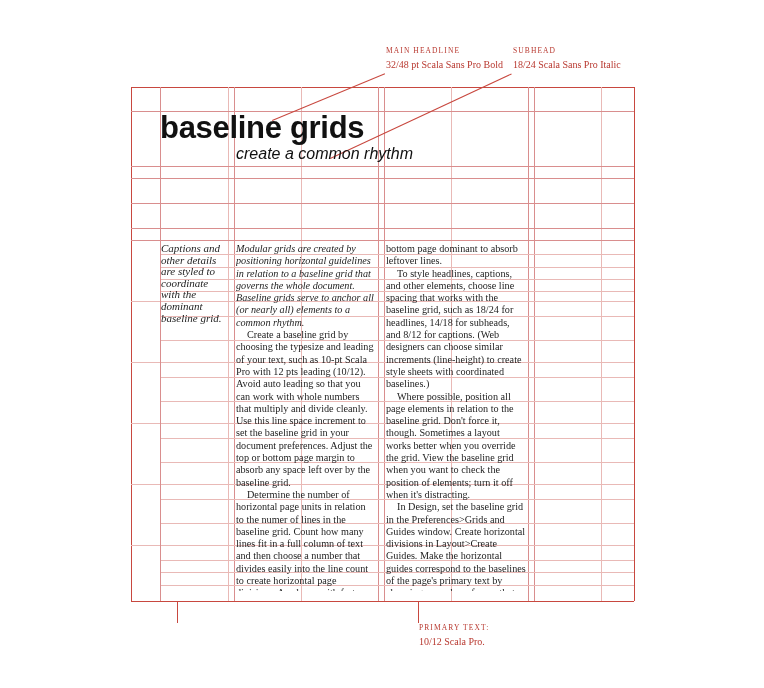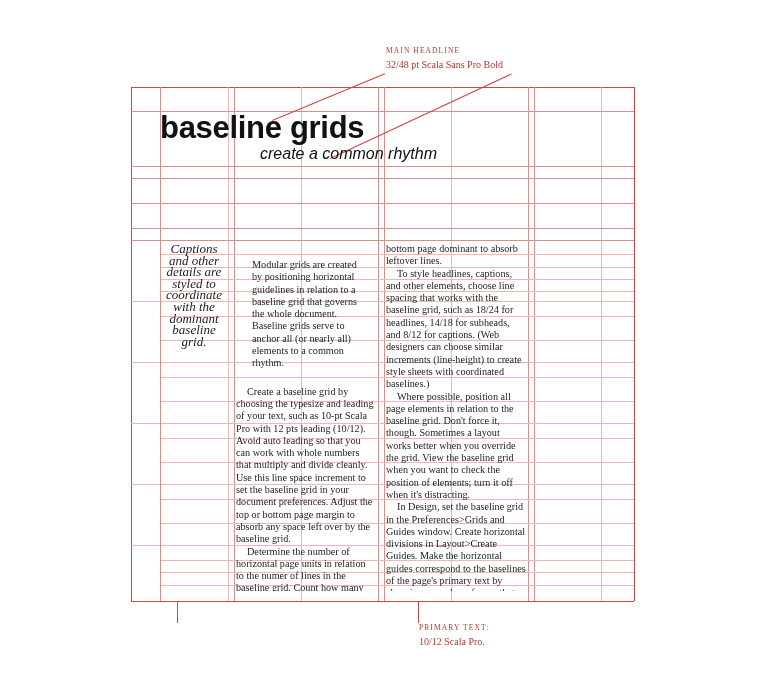--- a/index.html
+++ b/index.html
@@ -71,34 +71,32 @@
   }
   .subhead {
     position: absolute;
     left: 236px;
     top: 146px;
     font-family: "Liberation Sans", sans-serif;
     font-style: italic;
     font-size: 16px;
     color: #111111;
     line-height: 1;
-    padding-left: 24px;
   }
 
   .caption-col {
     position: absolute;
     left: 161px;
     top: 243px;
     width: 66px;
     font-family: "Liberation Serif", serif;
     font-style: italic;
-    font-size: 13px;
+    font-size: 11px;
     line-height: 11.6px;
     color: #1d1d1d;
-    text-align: center;
   }
 
   .clip {
     position: absolute;
     overflow: hidden;
   }
 </style>
 </head>
 <body>
 
@@ -162,35 +160,39 @@
     <div class="leader" style="left:178px; top:601px; width:22px; transform: rotate(90deg);"></div>
 
     <div class="leader" style="left:419px; top:601px; width:22px; transform: rotate(90deg);"></div>
   </div>
 
   <div class="anno" style="left:386px; top:46px; width:118px;">
     <span class="cap">Main Headline</span>
     <span class="val">32/48 pt Scala Sans Pro Bold</span>
   </div>
 
+  <div class="anno" style="left:513px; top:46px; width:130px;">
+    <span class="cap">Subhead</span>
+    <span class="val">18/24 Scala Sans Pro Italic</span>
+  </div>
 
 
   <div class="anno" style="left:419px; top:623px; width:150px;">
     <span class="cap">Primary text:</span>
     <span class="val">10/12 Scala Pro.</span>
   </div>
 
   <div class="headline">baseline grids</div>
   <div class="subhead">create a common rhythm</div>
 
   <div class="caption-col">Captions and other details are styled to coordinate with the dominant baseline grid.</div>
 
   <div class="clip" style="left:236px; top:243px; width:140px; height:348px;">
     <div style="font-family:'Liberation Serif',serif; font-size:10.2px; line-height:12.3px; color:#1d1d1d;">
-      <p style="margin:16px;">Modular grids are created by positioning horizontal guidelines in relation to a baseline grid that governs the whole document. Baseline grids serve to anchor all (or nearly all) elements to a common rhythm.</p>
+      <p style="margin:0;font-style:italic;">Modular grids are created by positioning horizontal guidelines in relation to a baseline grid that governs the whole document. Baseline grids serve to anchor all (or nearly all) elements to a common rhythm.</p>
       <p style="margin:0; text-indent:11px;">Create a baseline grid by choosing the typesize and leading of your text, such as 10-pt Scala Pro with 12 pts leading (10/12). Avoid auto leading so that you can work with whole numbers that multiply and divide cleanly. Use this line space increment to set the baseline grid in your document preferences. Adjust the top or bottom page margin to absorb any space left over by the baseline grid.</p>
       <p style="margin:0; text-indent:11px;">Determine the number of horizontal page units in relation to the numer of lines in the baseline grid. Count how many lines fit in a full column of text and then choose a number that divides easily into the line count to create horizontal page divisions. A column with forty-two lines of text divides neatly into seven horizontal modules with six lines each. If your line count is not neatly divisible, adjust the top and/or</p>
     </div>
   </div>
 
   <div class="clip" style="left:386px; top:243px; width:140px; height:348px;">
     <div style="font-family:'Liberation Serif',serif; font-size:10.2px; line-height:12.3px; color:#1d1d1d;">
       <p style="margin:0;">bottom page dominant to absorb leftover lines.</p>
       <p style="margin:0; text-indent:11px;">To style headlines, captions, and other elements, choose line spacing that works with the baseline grid, such as 18/24 for headlines, 14/18 for subheads, and 8/12 for captions. (Web designers can choose similar increments (line-height) to create style sheets with coordinated baselines.)</p>
       <p style="margin:0; text-indent:11px;">Where possible, position all page elements in relation to the baseline grid. Don't force it, though. Sometimes a layout works better when you override the grid. View the baseline grid when you want to check the position of elements; turn it off when it's distracting.</p>

